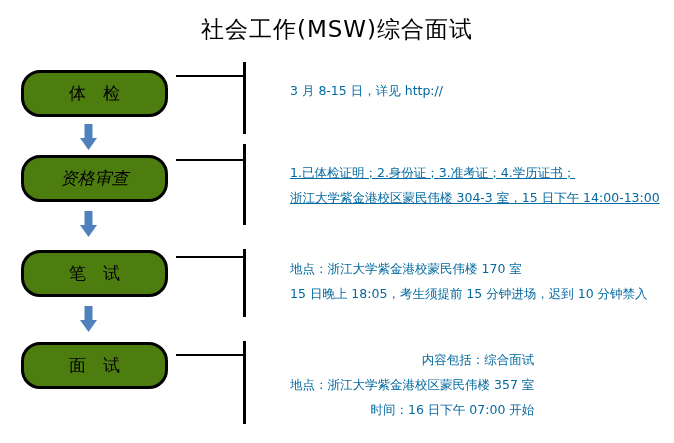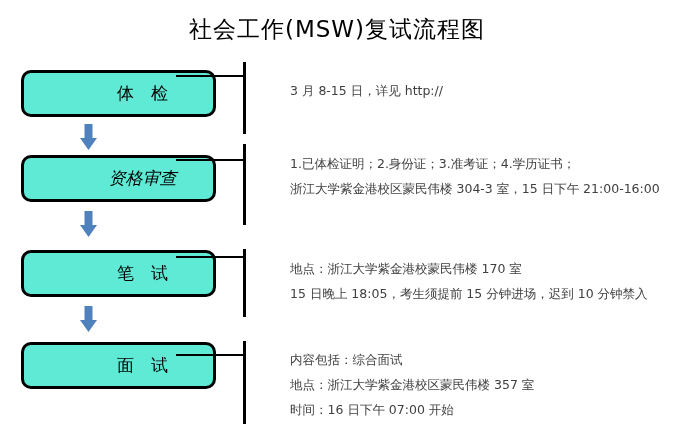--- a/index.html
+++ b/index.html
@@ -1,35 +1,35 @@
 <!DOCTYPE html>
 <html><head>
   <meta charset="utf-8">
   <style>
     html, body { margin: 0; padding: 0; background: #ffffff; }
     body { width: 674px; height: 443px; position: relative; overflow: hidden;
            font-family: "DejaVu Sans", sans-serif; color: #000; }
     .title { position: absolute; left: 0; width: 674px; top: 14px; text-align: center;
              font-size: 23px; letter-spacing: 1px; font-family: "DejaVu Sans", sans-serif; }
     .step-box { position: absolute; left: 21px; width: 141px; height: 41px;
-                border: 3px solid #000; border-radius: 10px; box-sizing: content-box;
+                border: 3px solid #000; border-radius: 19px; box-sizing: content-box;
                 display: flex; align-items: center; justify-content: center;
-                font-size: 17px; background: #5eead4; padding-left: 48px; }
+                font-size: 17px; background: #4d7c0f; }
     .step-box span { white-space: pre; }
     .arrow { position: absolute; left: 80px; width: 17px; height: 26px; }
     .hline { position: absolute; left: 176px; width: 68px; height: 2px; background: #000; }
     .vbar { position: absolute; left: 243px; width: 3px; background: #000; }
     .details { position: absolute; left: 290px; font-size: 12.5px; line-height: 25px;
-               color: #404040; font-family: "DejaVu Sans", sans-serif; }
+               color: #0369a1; font-family: "DejaVu Sans", sans-serif; }
     .details div { white-space: pre; }
   </style>
 </head>
 <body>
 
-<div class="title">社会工作(MSW)复试流程图</div>
+<div class="title">社会工作(MSW)综合面试</div>
 
 <div class="step-box" style="top:70px;">
   <span>体　检</span>
 </div>
 <svg class="arrow" style="top:124px;" viewBox="0 0 17 26">
   <rect x="4.5" y="0" width="8" height="15" fill="#4f81bd"></rect>
   <polygon points="0,14 17,14 8.5,26" fill="#4f81bd"></polygon>
 </svg>
 
 <div class="step-box" style="top:155px;font-style:italic;">
@@ -61,27 +61,27 @@
 <div class="hline" style="top:256px;"></div>
 <div class="vbar" style="top:249px; height:68px;"></div>
 
 <div class="hline" style="top:354px;"></div>
 <div class="vbar" style="top:341px; height:83px;"></div>
 
 <div class="details" style="top:78px;">
   <div>3 月 8-15 日，详见 http://</div>
 </div>
 
-<div class="details" style="top:151px;">
+<div class="details" style="top:160px;text-decoration:underline;">
   <div>1.已体检证明；2.身份证；3.准考证；4.学历证书；</div>
-  <div>浙江大学紫金港校区蒙民伟楼 304-3 室，15 日下午 21:00-16:00</div>
+  <div>浙江大学紫金港校区蒙民伟楼 304-3 室，15 日下午 14:00-13:00</div>
 </div>
 
 <div class="details" style="top:256px;">
   <div>地点：浙江大学紫金港校蒙民伟楼 170 室</div>
   <div>15 日晚上 18:05，考生须提前 15 分钟进场，迟到 10 分钟禁入</div>
 </div>
 
-<div class="details" style="top:347px;">
+<div class="details" style="top:347px;text-align:right;">
   <div>内容包括：综合面试</div>
   <div>地点：浙江大学紫金港校区蒙民伟楼 357 室</div>
   <div>时间：16 日下午 07:00 开始</div>
 </div>
 
 </body></html>

